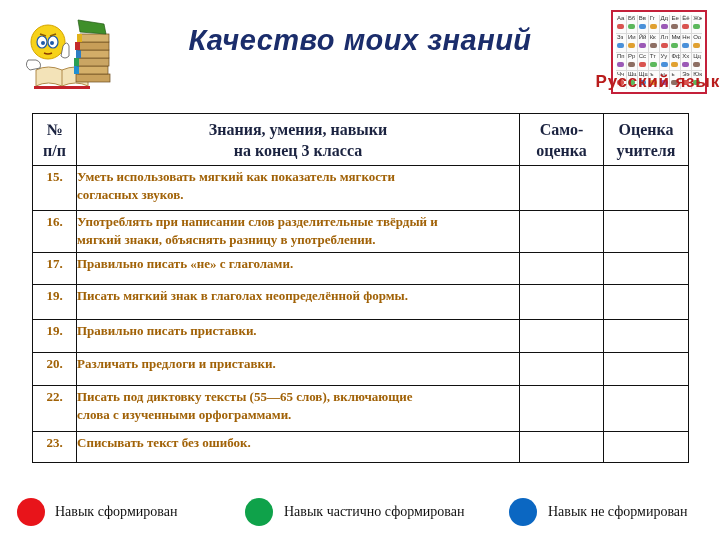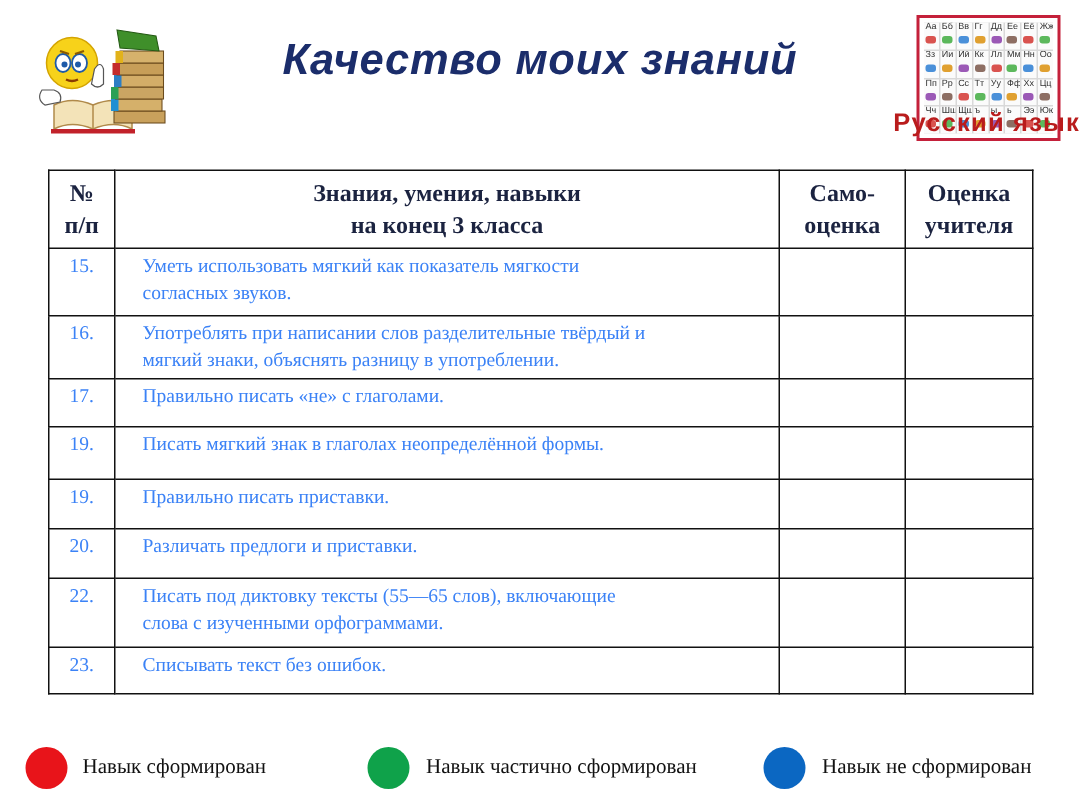--- a/index.html
+++ b/index.html
@@ -11,23 +11,23 @@
   .alpha-grid { position: absolute; left: 3px; top: 3px; right: 3px; bottom: 3px; display: grid; grid-template-columns: repeat(8, 1fr); grid-template-rows: repeat(4, 1fr); gap: 1px; background: #d9d9d9; }
   .alpha-grid div { background: #fbfbfb; font-family: "Liberation Sans", sans-serif; font-size: 6px; line-height: 7px; color: #333; padding-left: 1px; overflow: hidden; }
   .alpha-grid div span { display: block; width: 7px; height: 5px; margin-top: 2px; border-radius: 2px; }
 
   .title { position: absolute; left: 0; width: 720px; top: 24px; text-align: center; font-family: "Liberation Sans", sans-serif; font-weight: bold; font-style: italic; font-size: 29px; color: #1b2d6b; letter-spacing: 0.5px; }
   .subtitle { position: absolute; left: 0; width: 720px; top: 72px; text-align: right; font-family: "Liberation Sans", sans-serif; font-weight: bold; font-size: 17px; color: #b91c1c; letter-spacing: 0.8px; padding-left: 10px; }
 
   table.skills { position: absolute; left: 32px; top: 113px; border-collapse: collapse; table-layout: fixed; width: 656px; }
   table.skills td, table.skills th { border: 1.3px solid #111; vertical-align: top; }
   table.skills th { font-weight: bold; font-size: 16px; line-height: 21px; color: #1b2340; text-align: center; vertical-align: middle; padding: 1px 2px; }
-  table.skills td { font-size: 13px; line-height: 18px; color: #3b82f6; }
+  table.skills td { font-size: 13px; line-height: 18px; color: #a16207; font-weight: bold; }
   td.num { text-align: center; padding-top: 2px; font-size: 14px; }
-  td.text { padding: 2px 4px 0 18px; }
+  td.text { padding: 2px 4px 0 0; }
   tr.h-head { height: 52px; }
 </style>
 </head>
 <body>
 
 <div class="logo-left">
   <svg width="100" height="78" viewBox="0 0 100 78">
 
     <path d="M18 58 Q30 52 44 58 Q58 52 70 58 L70 74 Q58 68 44 74 Q30 68 18 74 Z" fill="#f3e3b8" stroke="#b08a4a" stroke-width="1"></path>
     <line x1="44" y1="58" x2="44" y2="74" stroke="#b08a4a"></line>

